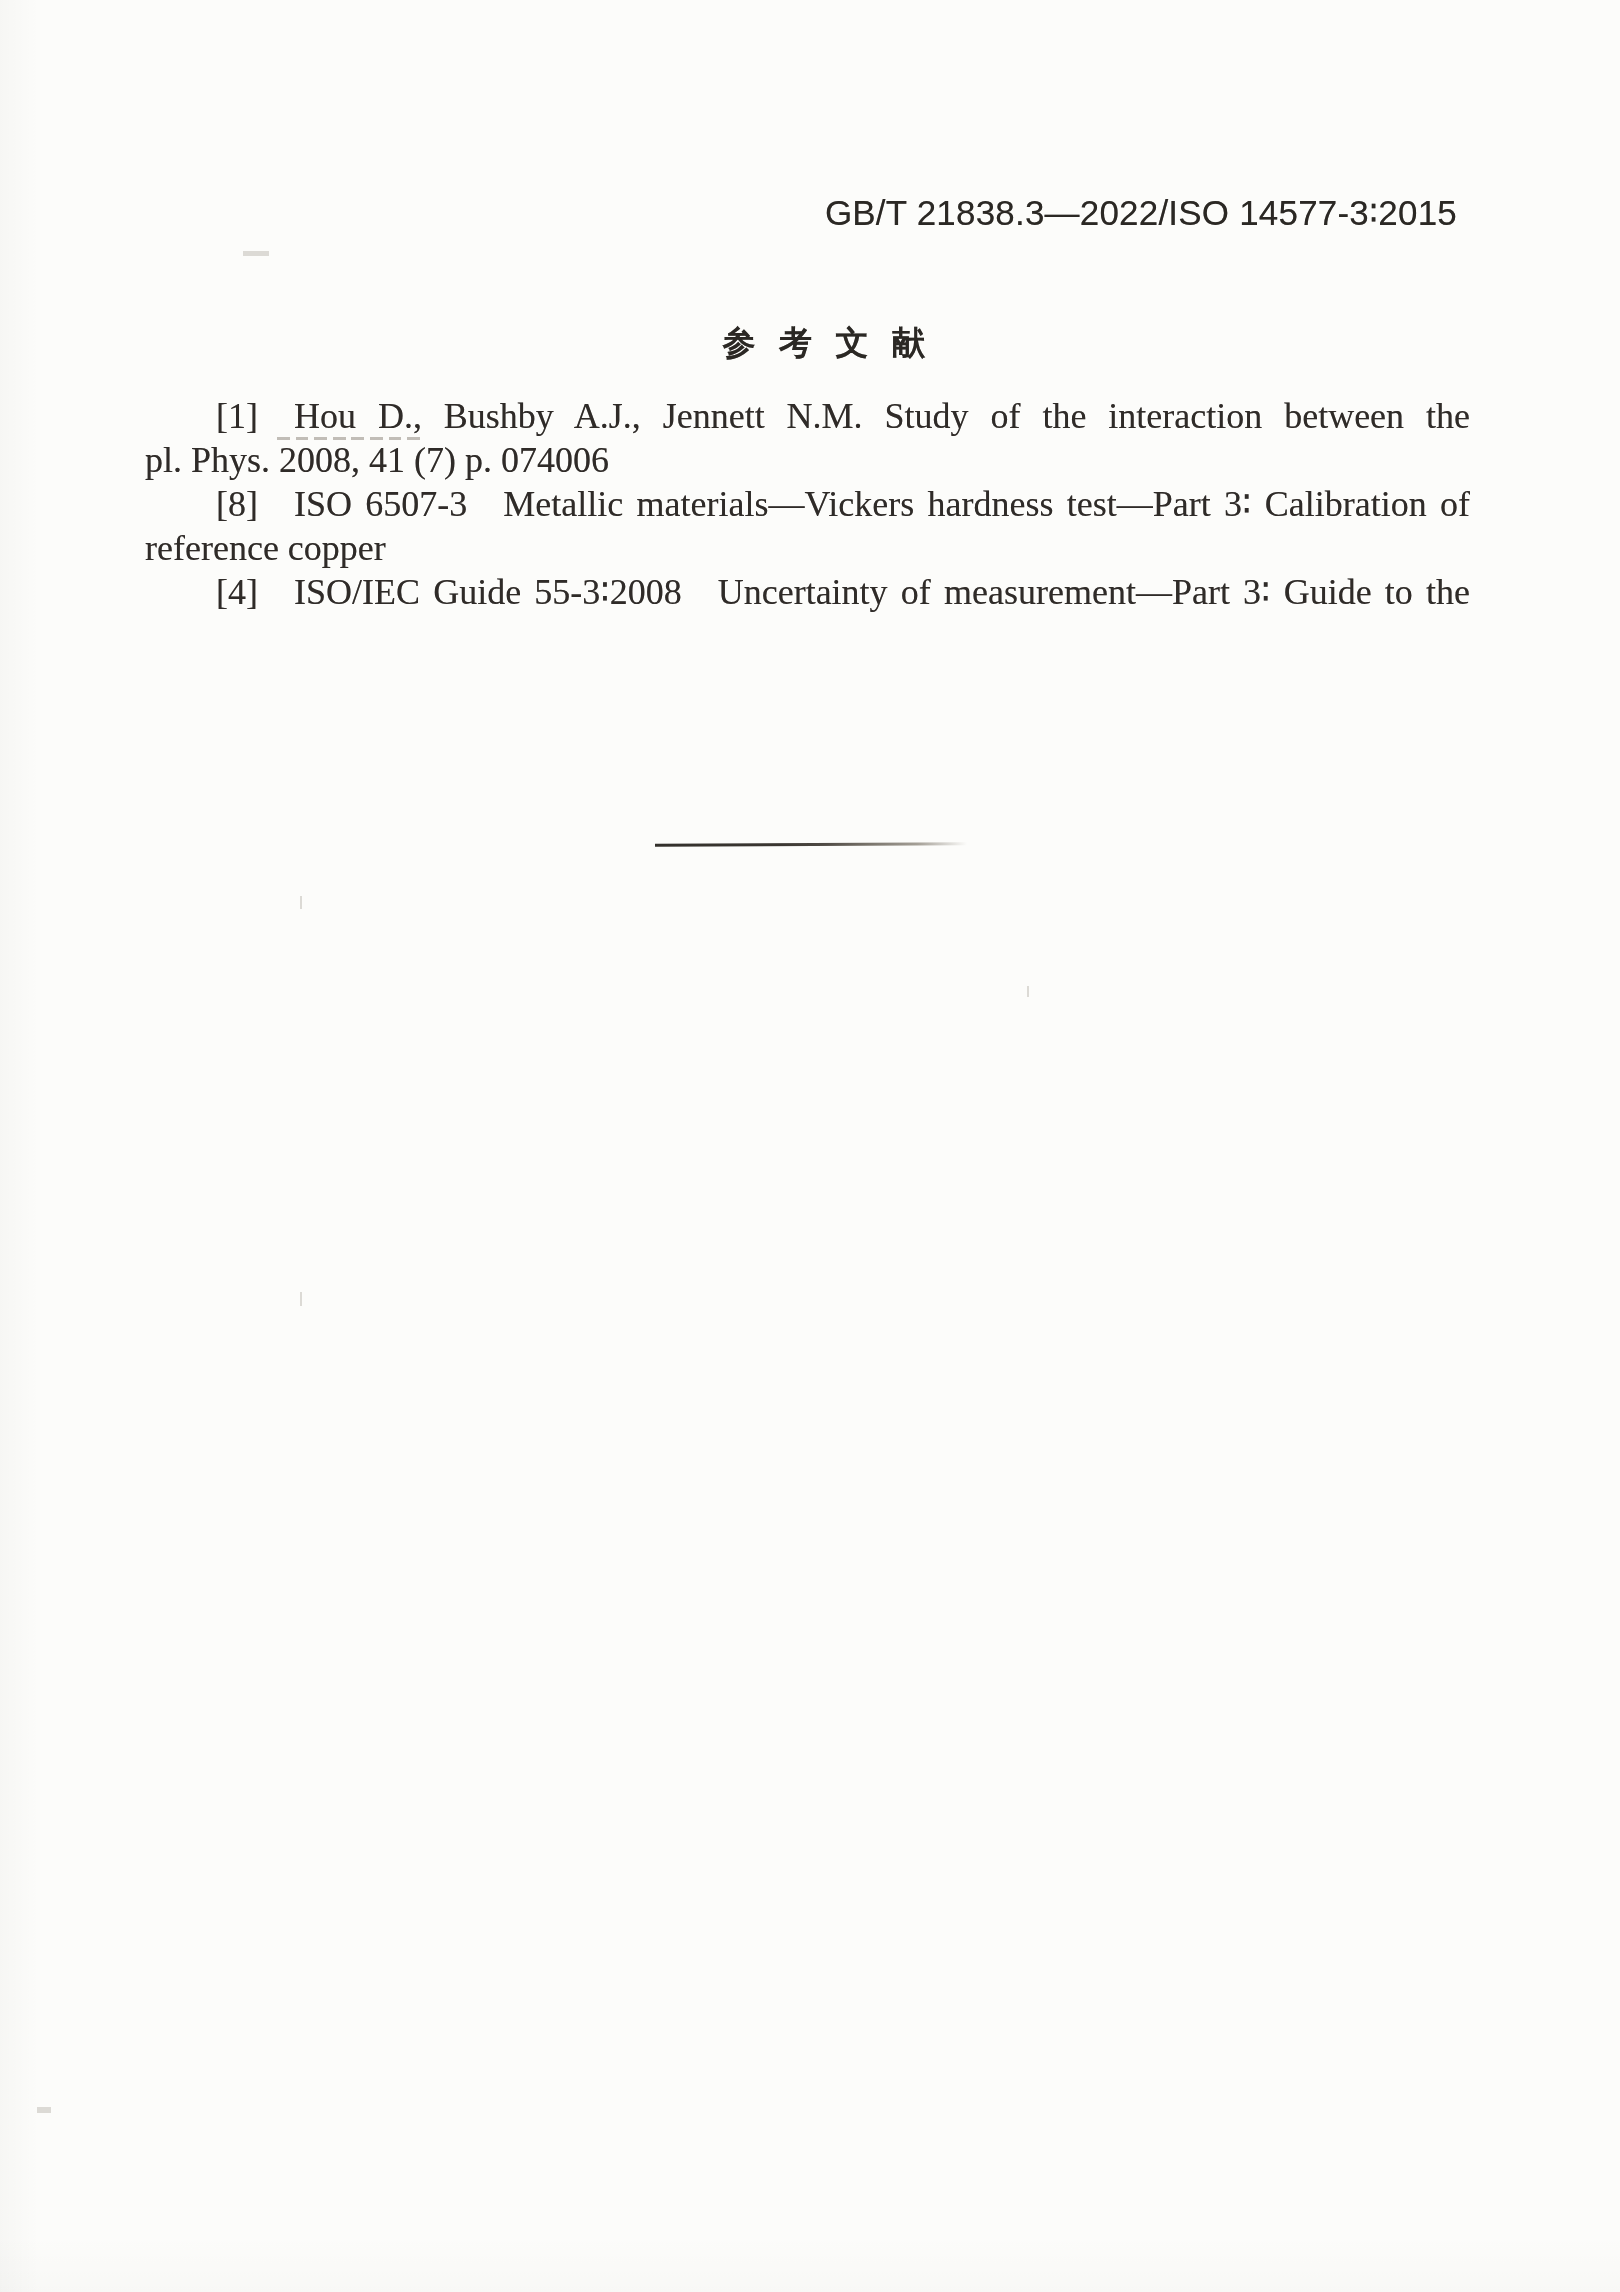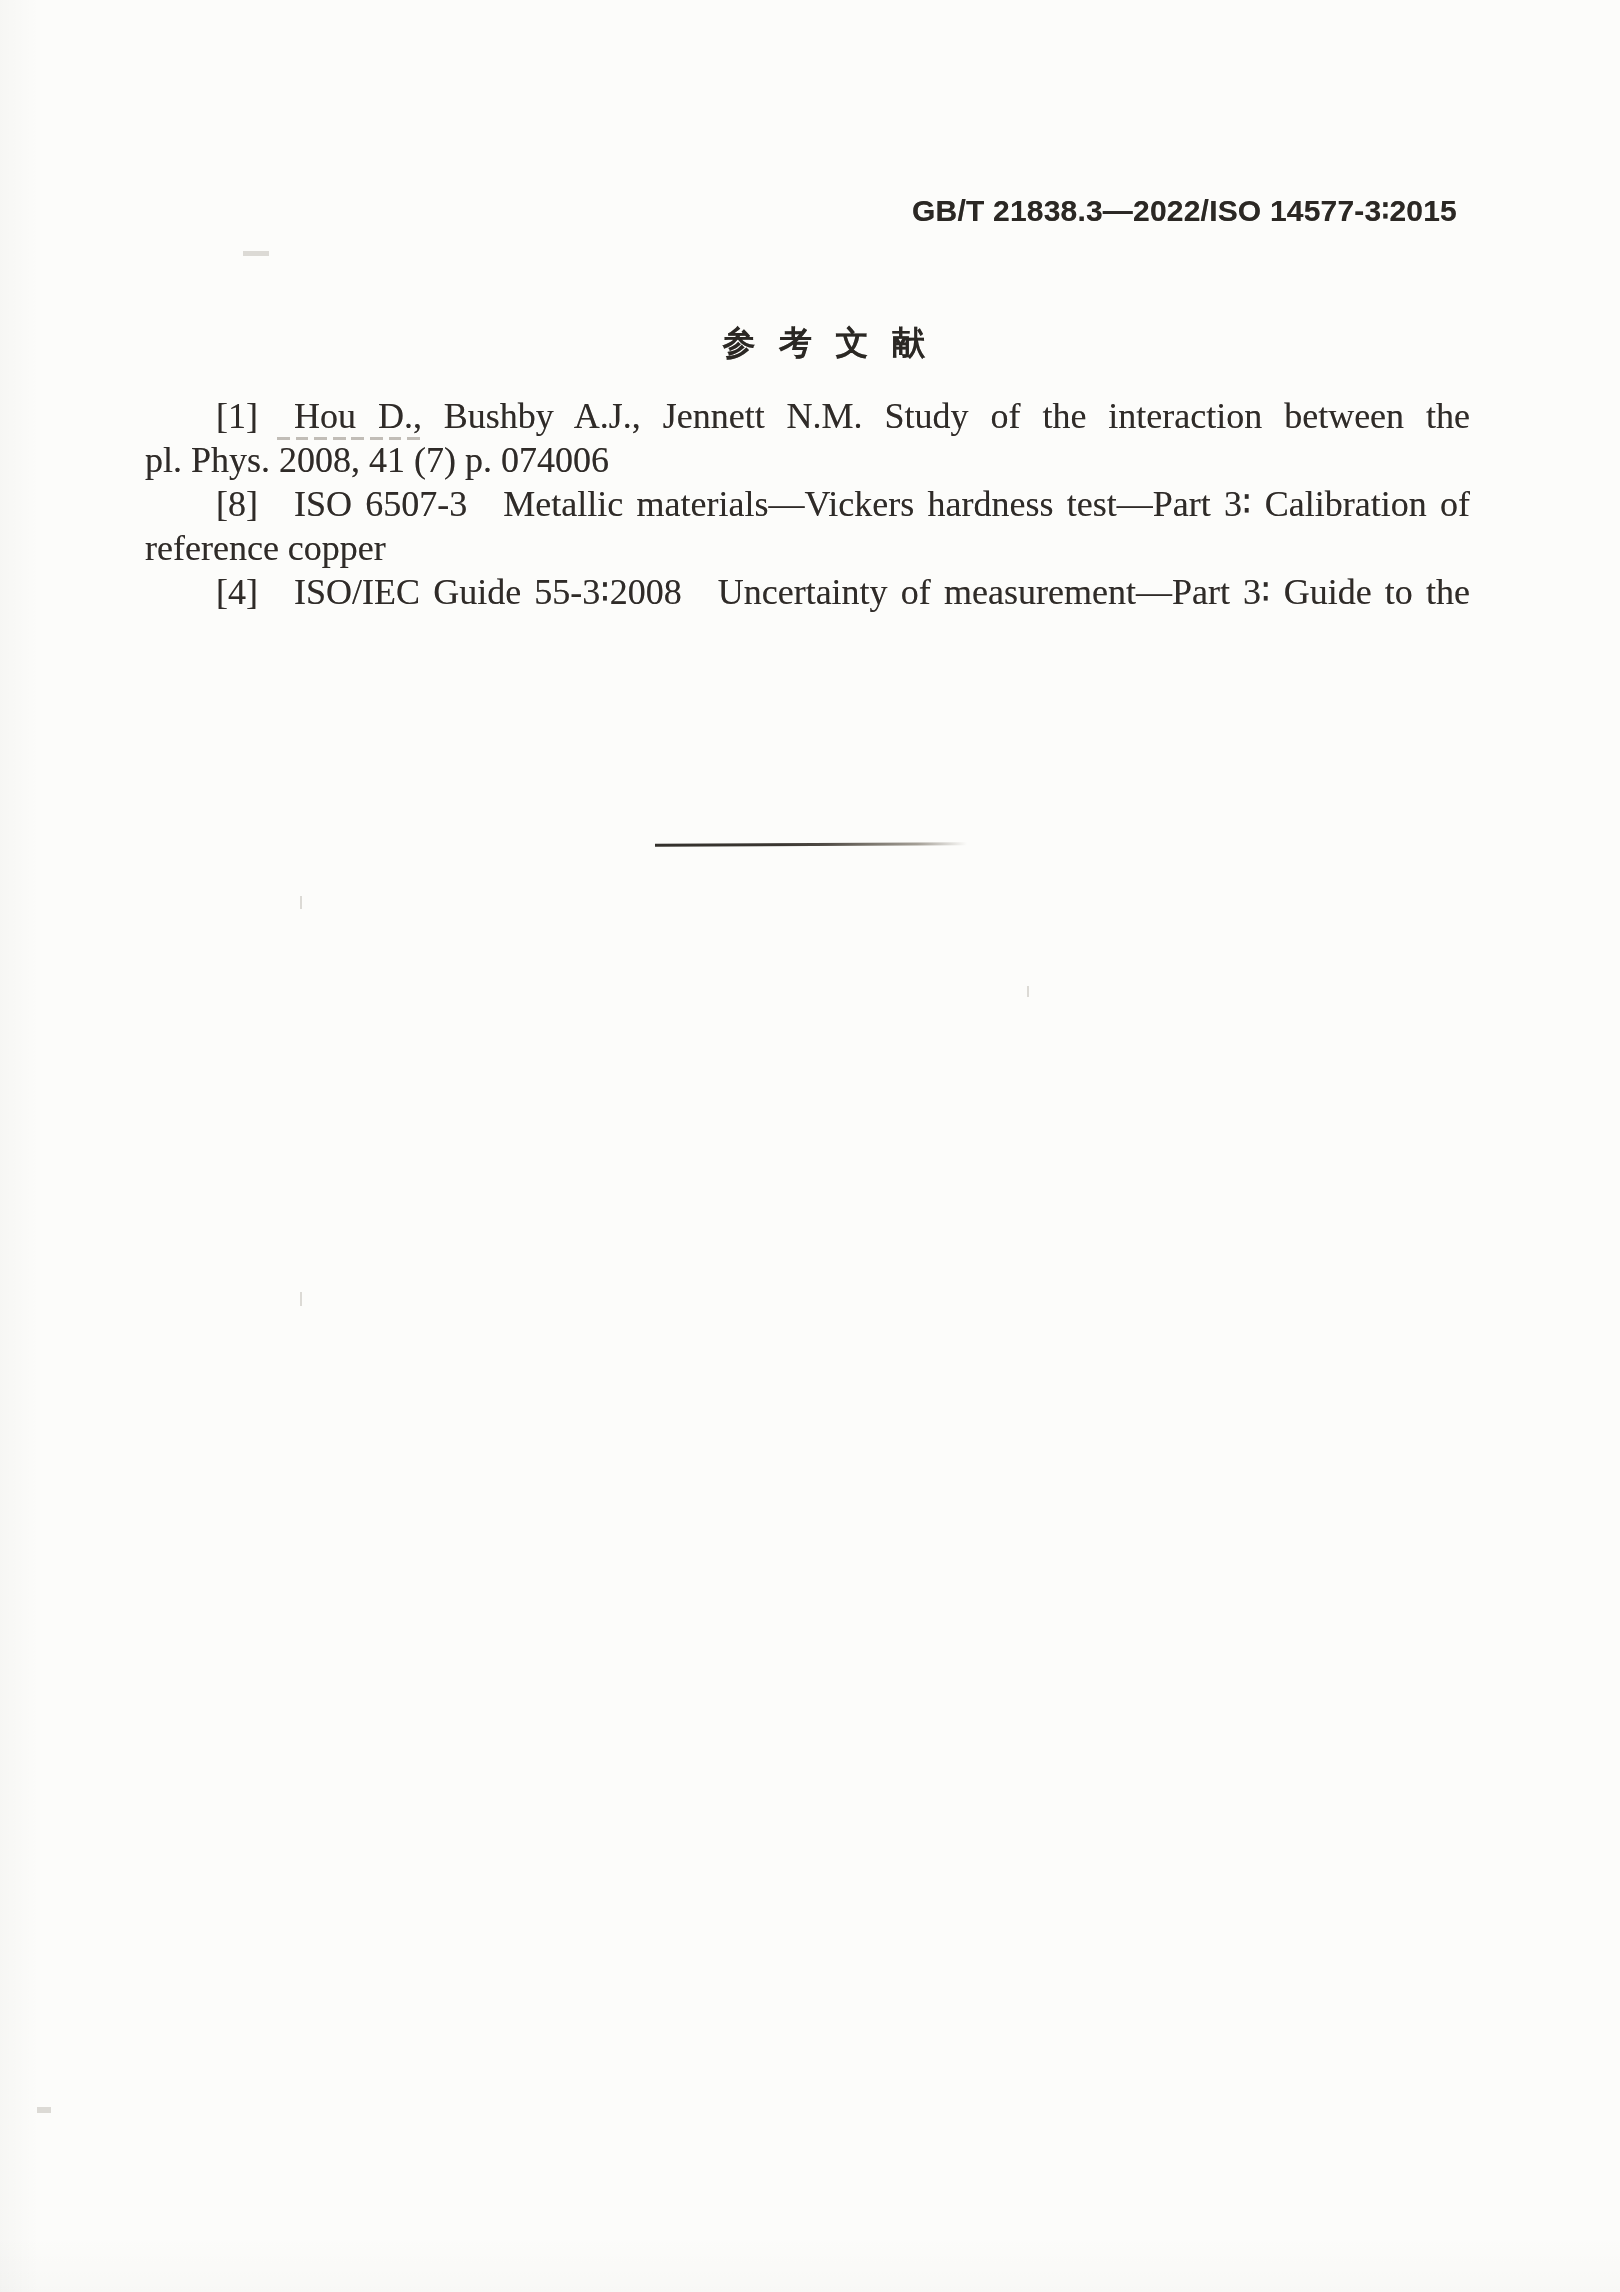--- a/index.html
+++ b/index.html
@@ -27,22 +27,22 @@
     pointer-events: none;
   }
 
   .std-header {
     position: absolute;
     top: 193px;
     left: 0;
     right: 163px;
     text-align: right;
     font-family: "Liberation Sans", sans-serif;
-    font-weight: bold;
-    font-size: 30px;
+    font-weight: normal;
+    font-size: 35px;
     letter-spacing: 0.2px;
     color: #2b2824;
     text-shadow: 0 0 0.6px rgba(43,40,36,0.5);
   }
 
   .doc-title {
     position: absolute;
     top: 321px;
     left: 0;
     width: 100%;

